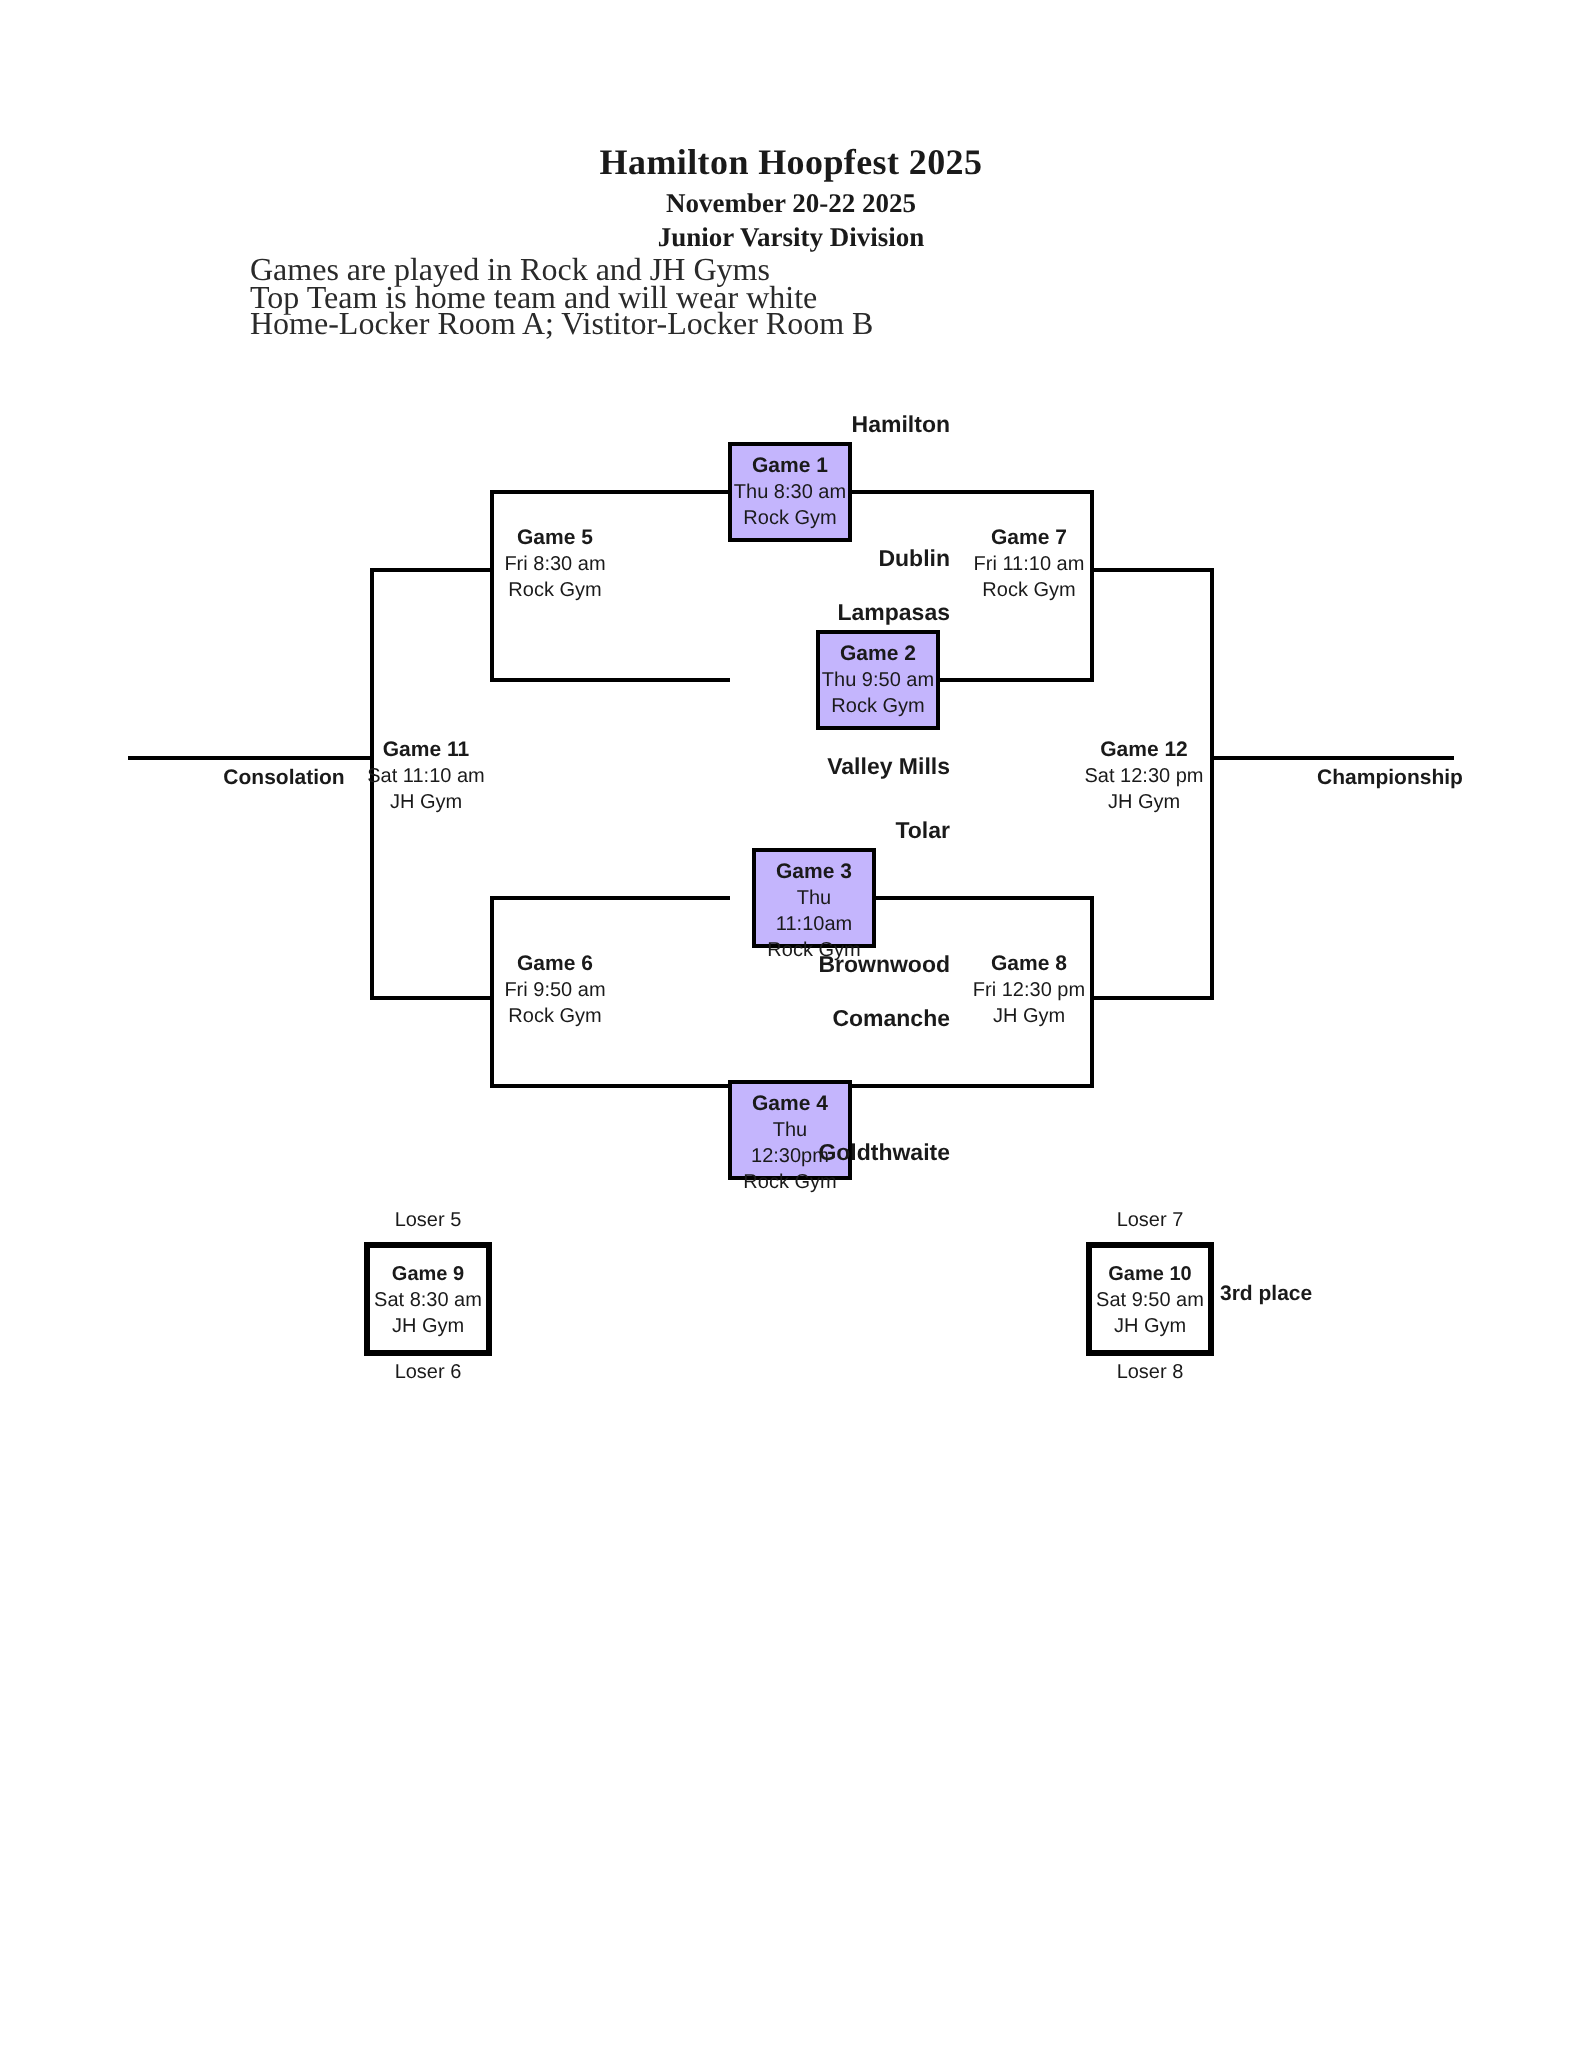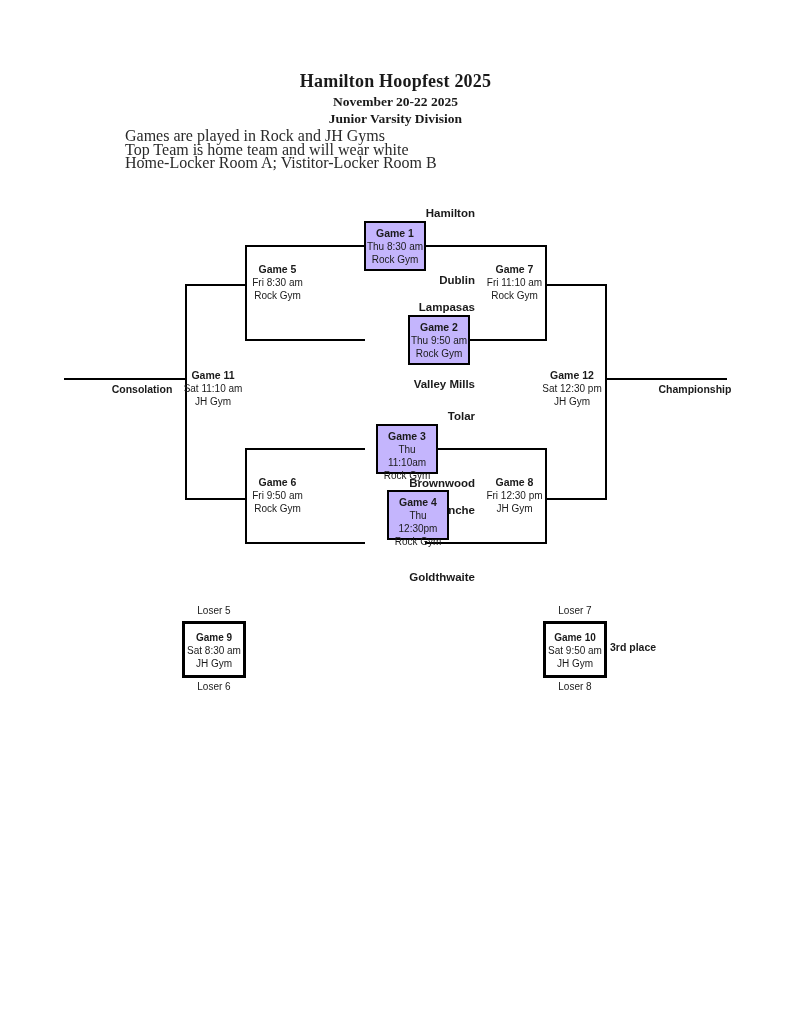--- a/index.html
+++ b/index.html
@@ -89,21 +89,21 @@
 
   <div class="team" style="top:410px;">Tolar</div>
   <div class="gamebox" style="left:376px; top:424px;">
     <div class="g">Game 3</div>
     <div>Thu 11:10am</div>
     <div>Rock Gym</div>
   </div>
   <div class="team" style="top:477px;">Brownwood</div>
 
   <div class="team" style="top:504px;">Comanche</div>
-  <div class="gamebox" style="left:364px; top:490px;margin-left:23px;">
+  <div class="gamebox" style="left:364px; top:540px;">
     <div class="g">Game 4</div>
     <div>Thu 12:30pm</div>
     <div>Rock Gym</div>
   </div>
   <div class="team" style="top:571px;">Goldthwaite</div>
 
   <div class="side" style="left:235px; top:263px;">
     <div class="g">Game 5</div>
     <div>Fri 8:30 am</div>
     <div>Rock Gym</div>

